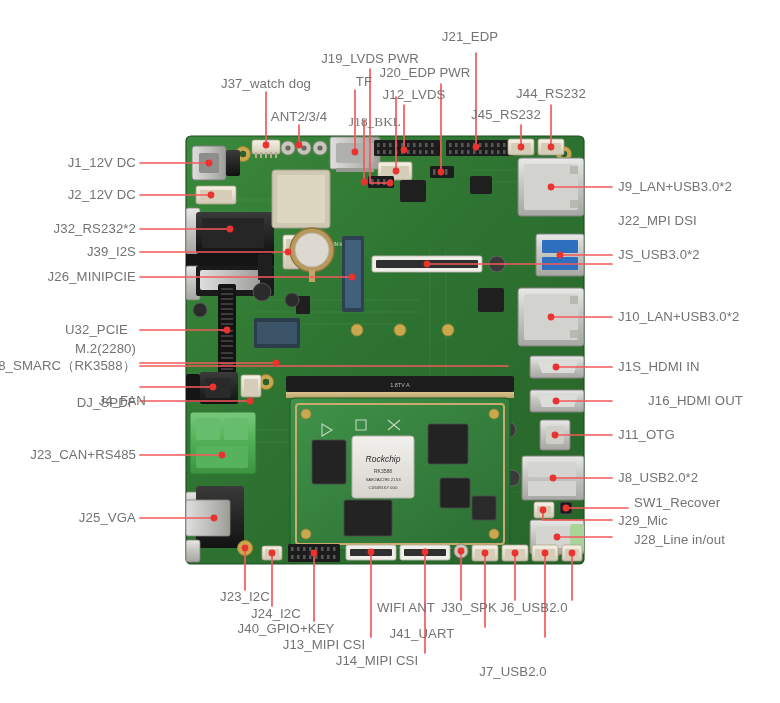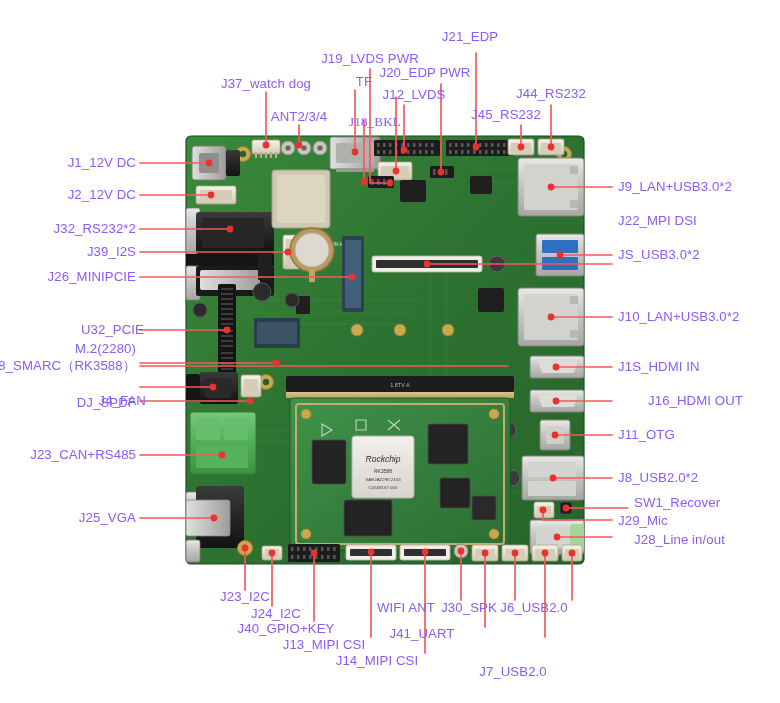--- a/index.html
+++ b/index.html
@@ -6,21 +6,21 @@
   html,body{margin:0;padding:0;}
   body{
     width:780px;height:703px;background:#ffffff;
     font-family:"Liberation Sans","DejaVu Sans",sans-serif;
     overflow:hidden;position:relative;
   }
   #stage{position:absolute;left:0;top:0;width:780px;height:703px;}
   #svgroot{position:absolute;left:0;top:0;width:780px;height:703px;}
   .lbl{
     position:absolute;white-space:nowrap;
-    font-size:13.2px;color:#8b5cf6;letter-spacing:.1px;
+    font-size:13.2px;color:#737373;letter-spacing:.1px;
     line-height:1;
   }
   .lbl.r{transform:translate(-100%,-50%);}   
   .lbl.l{transform:translate(0,-50%);}       
   .lbl.c{transform:translate(-50%,-50%);}    
 </style>
 </head>
 <body>
 
 <div id="stage">
@@ -560,21 +560,21 @@
       <circle cx="545" cy="553" r="3.4"></circle>
         <circle cx="572" cy="553" r="3.4"></circle>
     </g>
   </svg>
 
   <div class="lbl r" style="left:136px;top:163px;">J1_12V DC</div>
   <div class="lbl r" style="left:136px;top:195px;">J2_12V DC</div>
   <div class="lbl r" style="left:136px;top:229px;">J32_RS232*2</div>
   <div class="lbl r" style="left:136px;top:252px;">J39_I2S</div>
   <div class="lbl r" style="left:136px;top:277px;">J26_MINIPCIE</div>
-  <div class="lbl r" style="left:144px;top:330px;">U32_PCIE</div>
+  <div class="lbl r" style="left:128px;top:330px;">U32_PCIE</div>
   <div class="lbl r" style="left:136px;top:349px;">M.2(2280)</div>
   <div class="lbl r" style="left:136px;top:366px;">J38_SMARC（RK3588）</div>
   <div class="lbl r" style="left:136px;top:387px;margin-top:16px;">DJ_SPDF</div>
   <div class="lbl r" style="left:136px;top:401px;margin-left:10px;">J4_FAN</div>
   <div class="lbl r" style="left:136px;top:455px;">J23_CAN+RS485</div>
   <div class="lbl r" style="left:136px;top:518px;">J25_VGA</div>
 
   <div class="lbl c" style="left:266px;top:84px;">J37_watch dog</div>
   <div class="lbl c" style="left:299px;top:117px;">ANT2/3/4</div>
   <div class="lbl c" style="left:352px;top:82px;margin-left:12px;">TF</div>

